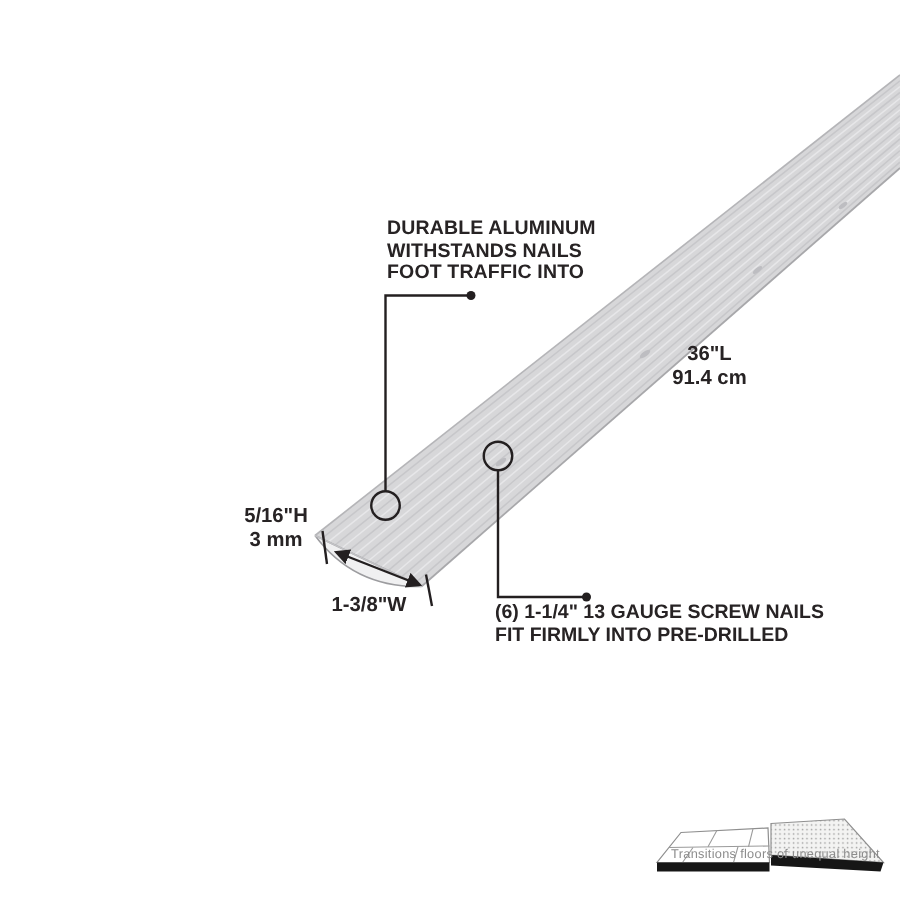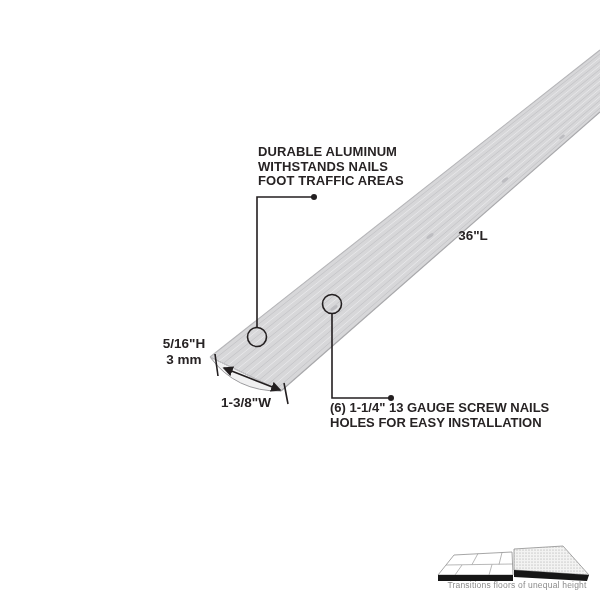--- a/index.html
+++ b/index.html
@@ -8,21 +8,21 @@
     font-family:"Liberation Sans", sans-serif;
   }
   #scene{position:absolute;left:0;top:0;}
   .label{position:absolute;font-weight:700;color:#272324;}
   .lbl-durable{left:258px;top:145px;font-size:13px;line-height:14.5px;letter-spacing:.1px;}
   .lbl-length{left:403px;top:228px;width:140px;text-align:center;font-size:13.5px;line-height:16px;}
   .lbl-height{left:134px;top:336px;width:100px;text-align:center;font-size:13.5px;line-height:16px;}
   .lbl-width{left:187px;top:395px;width:118px;text-align:center;font-size:13.5px;line-height:16px;}
   .lbl-screws{left:330px;top:401px;font-size:13px;line-height:14.5px;}
   .included-note{font-size:9.5px;font-weight:400;letter-spacing:.4px;color:#3c3c3c;margin-top:1px;}
-  .footer-caption{left:436px;top:580px;width:162px;text-align:center;
+  .footer-caption{left:436px;top:564px;width:162px;text-align:center;
     font-size:8.5px;font-weight:400;color:#8c8c8c;letter-spacing:.2px;}
 </style>
 </head>
 <body>
 
 <div id="canvas">
 
   <svg id="scene" width="600" height="600" viewBox="0 0 600 600">
     <defs>
       <marker id="arrowhead" viewBox="0 0 10 10" refX="8.5" refY="5" markerWidth="6.5" markerHeight="6.5" orient="auto-start-reverse">
@@ -96,35 +96,36 @@
       <g>
         <polygon points="514,549 563,546 589,575 514,570" fill="url(#carpetdots)" stroke="#8f8f8f" stroke-width="0.8"></polygon>
         <polygon points="514,570 589,575 587,581 514,577" fill="#161616"></polygon>
       </g>
     </g>
   </svg>
 
   <div class="label lbl-durable">
     <div>DURABLE ALUMINUM</div>
     <div>WITHSTANDS NAILS</div>
-    <div>FOOT TRAFFIC AREAS</div>
+    <div>FOOT TRAFFIC INTO</div>
   </div>
 
   <div class="label lbl-length">
     <div>36"L</div>
+    <div>91.4 cm</div>
   </div>
 
   <div class="label lbl-height">
     <div>5/16"H</div>
     <div>3 mm</div>
   </div>
 
   <div class="label lbl-width">
     <div>1-3/8"W</div>
   </div>
 
   <div class="label lbl-screws">
     <div>(6) 1-1/4" 13 GAUGE SCREW NAILS</div>
-    <div>HOLES FOR EASY INSTALLATION</div>
+    <div>FIT FIRMLY INTO PRE-DRILLED</div>
   </div>
 
   <div class="label footer-caption">Transitions floors of unequal height</div>
 </div>
 
 </body></html>

